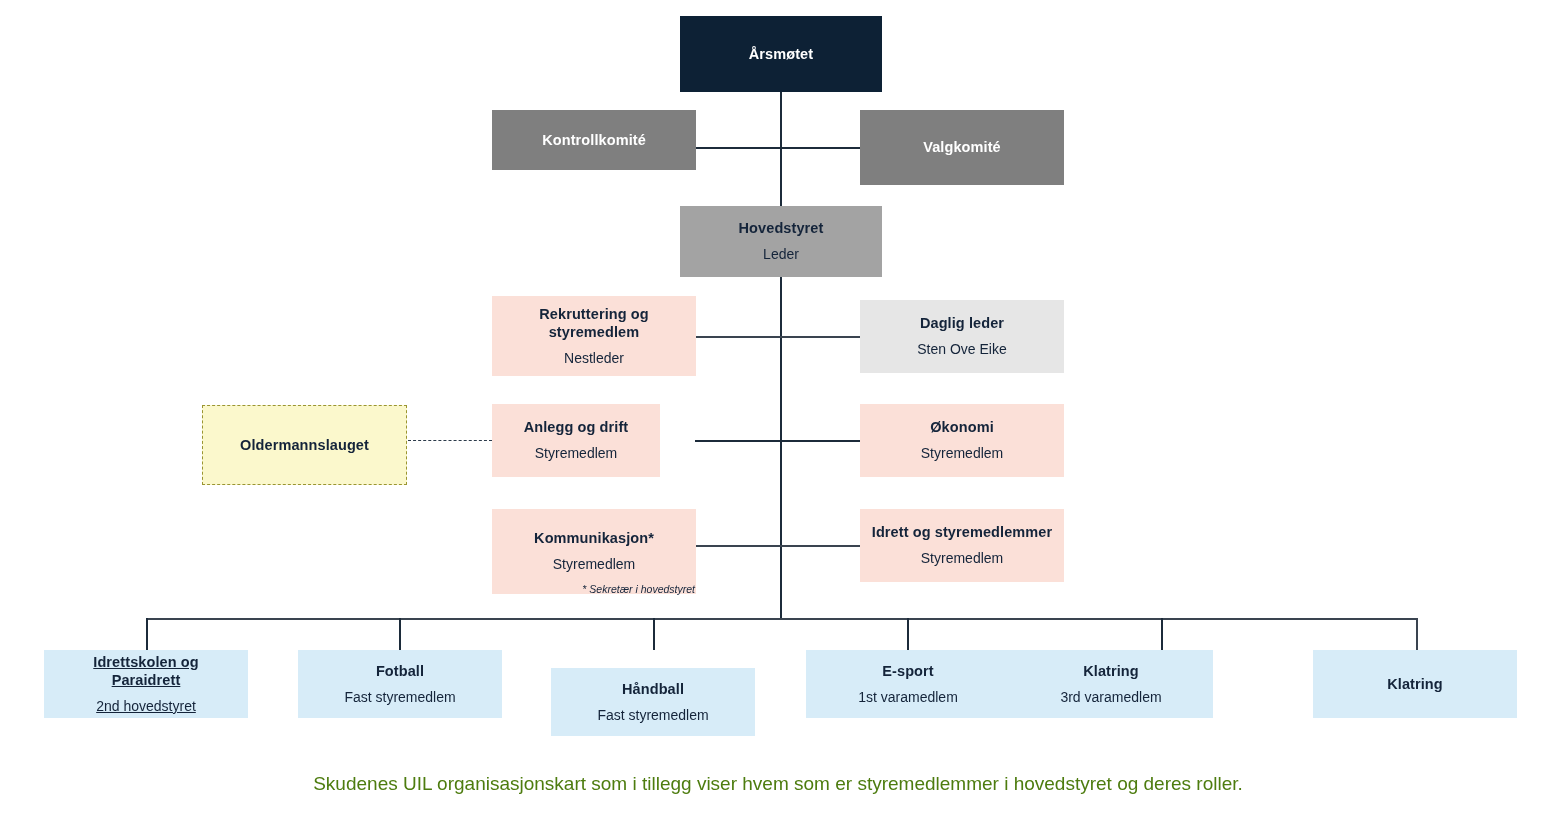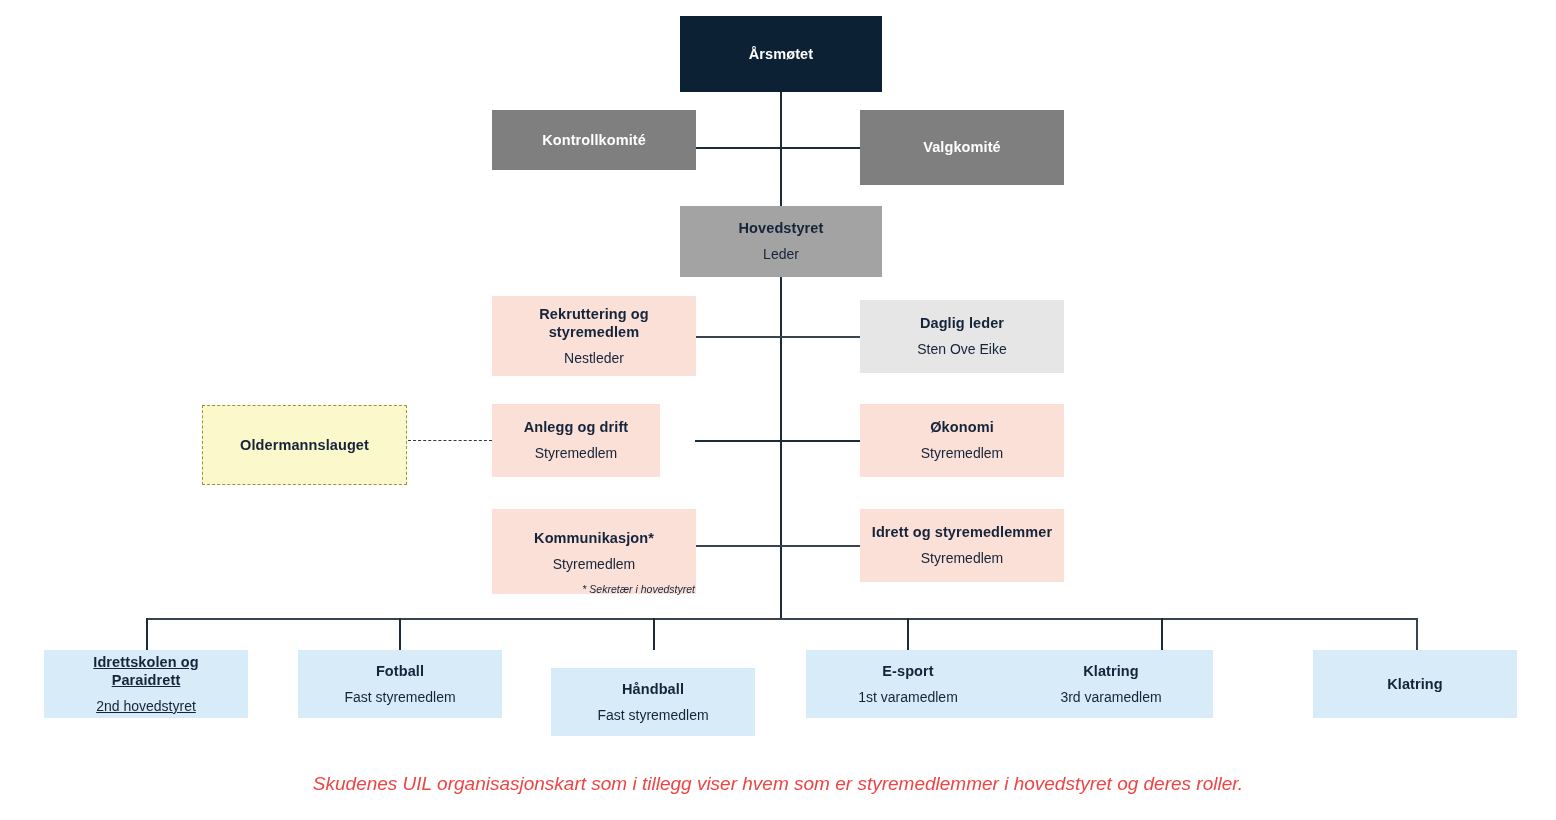--- a/index.html
+++ b/index.html
@@ -91,23 +91,22 @@
   .footnote {
     position: absolute;
     font-style: italic;
     font-size: 10.5px;
     color: #14243a;
     text-align: right;
     z-index: 4;
   }
   .caption {
     position: absolute;
-    font-style: italic;
     font-size: 19px;
-    color: #ef4444;
+    color: #4d7c0f;
     text-align: center;
     width: 100%;
     left: 0;
   }
 </style>
 </head>
 <body>
 
 <div id="chart-root">
 

